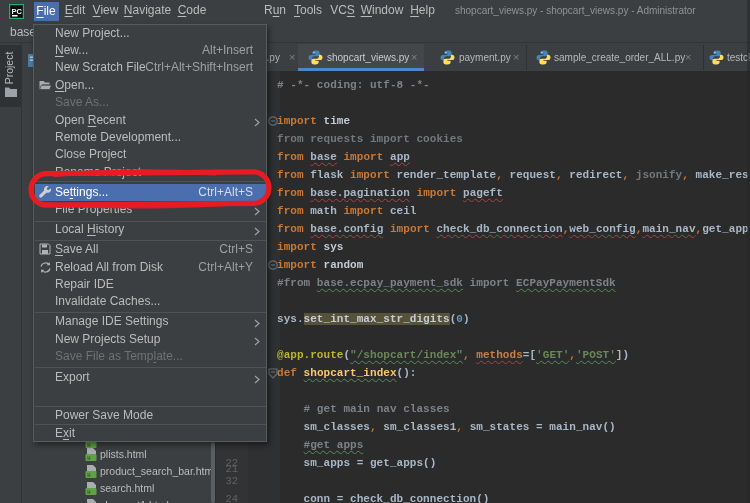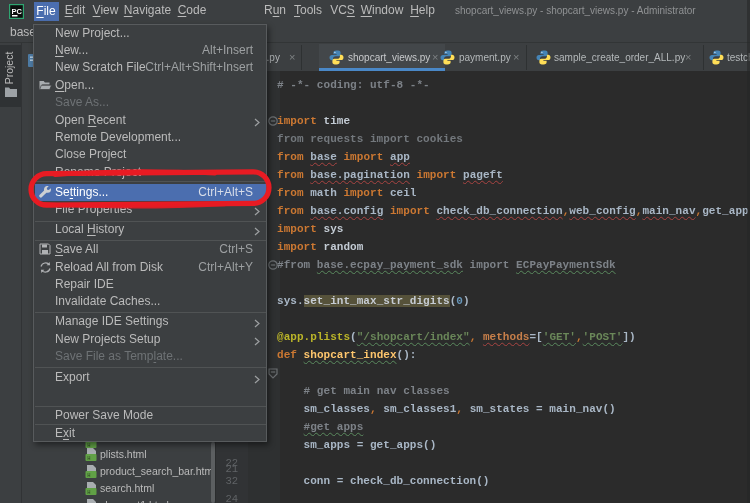--- a/index.html
+++ b/index.html
@@ -72,21 +72,21 @@
   <div class="abs" id="gutter2"></div>
   <div class="abs" id="editor"></div>
   <div class="abs" id="tabbar">
 
     <div class="tab" style="left:0;width:85px;">
       <div class="tabname" style="left:45px;color:#b0b4b6;">_.py</div>
       <div class="tabx" style="left:73px;">×</div>
       <div class="tdiv" style="left:85px;"></div>
     </div>
 
-    <div class="tab" style="left:103px;width:126px;background:#43474a;">
+    <div class="tab" style="left:82px;width:126px;background:#43474a;">
       <svg class="pyico" style="position:absolute;left:10px;top:6px;" width="15" height="15" viewBox="0 0 15 15">
         <path d="M7.4 0.5c-2 0-3 .9-3 2.2v1.6h3.2v.7H2.9C1.5 5 .5 6 .5 7.6c0 1.7 1 2.7 2.4 2.7h1.2V8.5c0-1.4 1.2-2.3 2.6-2.3h2.9c1.2 0 2-.9 2-2.1V2.7c0-1.3-1-2.2-2.5-2.2z" fill="#4584b6"></path>
         <path d="M7.6 14.5c2 0 3-.9 3-2.2v-1.6H7.4V10h4.7c1.4 0 2.4-1 2.4-2.6 0-1.7-1-2.7-2.4-2.7h-1.2v1.8c0 1.4-1.2 2.3-2.6 2.3H5.4c-1.2 0-2 .9-2 2.1v1.4c0 1.3 1 2.2 2.5 2.2z" fill="#ffde57"></path>
         <circle cx="5.9" cy="2.4" r=".6" fill="#dfe9f3"></circle>
       </svg>
       <div class="tabname" style="left:29px;color:#c8cacc;">shopcart_views.py</div>
       <div class="tabx" style="left:113px;">×</div>
       <div style="position:absolute;left:0;bottom:0;width:126px;height:3px;background:#4a88c7;"></div>
     </div>
 
@@ -198,30 +198,31 @@
       </div>
     <div id="pscroll"></div>
   </div>
 
   <div id="code">
     <div class="cl"><span class="c"># -*- coding: utf-8 -*-</span></div>
     <div class="cl"> </div>
     <div class="cl"><span class="k">import</span> <span class="w">time</span></div>
     <div class="cl"><span class="gr">from requests import cookies</span></div>
     <div class="cl"><span class="k">from</span> <span class="sqr">base</span> <span class="k">import</span> <span class="sqr">app</span></div>
+    <div class="cl"><span class="k">from</span> flask <span class="k">import</span> render_template<span class="k">,</span> request<span class="k">,</span> redirect<span class="k">,</span> <span class="gr">jsonify</span><span class="k">,</span> make_res</div>
     <div class="cl"><span class="k">from</span> <span class="sqr">base.pagination</span> <span class="k">import</span> <span class="sqr">pageft</span></div>
     <div class="cl"><span class="k">from</span> math <span class="k">import</span> ceil</div>
     <div class="cl"><span class="k">from</span> <span class="sqr">base.config</span> <span class="k">import</span> <span class="sqr">check_db_connection</span><span class="k">,</span><span class="sqr">web_config</span><span class="k">,</span><span class="sqr">main_nav</span><span class="k">,</span>get_app</div>
     <div class="cl"><span class="k">import</span> <span class="w">sys</span></div>
     <div class="cl"><span class="k">import</span> <span class="w">random</span></div>
     <div class="cl"><span class="c">#from <span class="sqg">base.ecpay_payment_sdk</span> import <span class="sqg">ECPayPaymentSdk</span></span></div>
     <div class="cl"> </div>
     <div class="cl">sys.<span class="hl">set_int_max_str_digits</span>(<span class="n">0</span>)</div>
     <div class="cl"> </div>
-    <div class="cl"><span class="d">@app.plists</span>(<span class="s sqg">"/shopcart/index"</span><span class="k">,</span> <span class="na sqr">methods</span>=[<span class="s sqg">'GET'</span><span class="k">,</span><span class="s sqg">'POST'</span>])</div>
+    <div class="cl"><span class="d">@app.route</span>(<span class="s sqg">"/shopcart/index"</span><span class="k">,</span> <span class="na sqr">methods</span>=[<span class="s sqg">'GET'</span><span class="k">,</span><span class="s sqg">'POST'</span>])</div>
     <div class="cl"><span class="k">def</span> <span class="fn sqg">shopcart_index</span>():</div>
     <div class="cl"> </div>
     <div class="cl">    <span class="c"># get main nav classes</span></div>
     <div class="cl">    sm_classes<span class="k">,</span> sm_classes1<span class="k">,</span> sm_states = main_nav()</div>
     <div class="cl">    <span class="c sqg">#get apps</span></div>
     <div class="cl">    sm_apps = get_apps()</div>
     <div class="cl"> </div>
     <div class="cl">    conn = check_db_connection()</div>
   </div>
 

